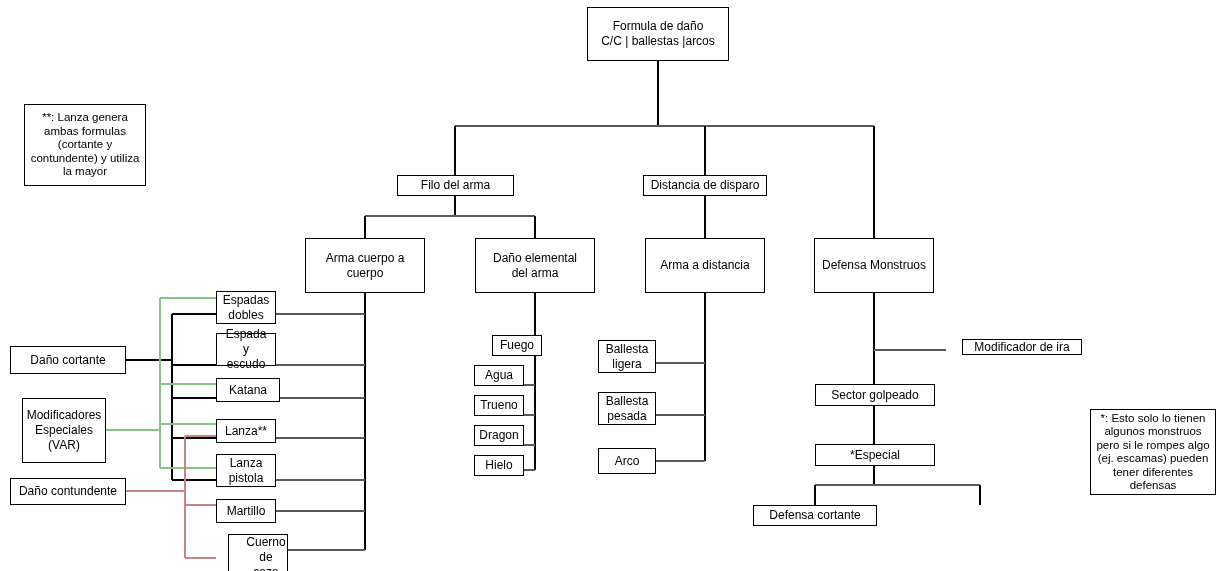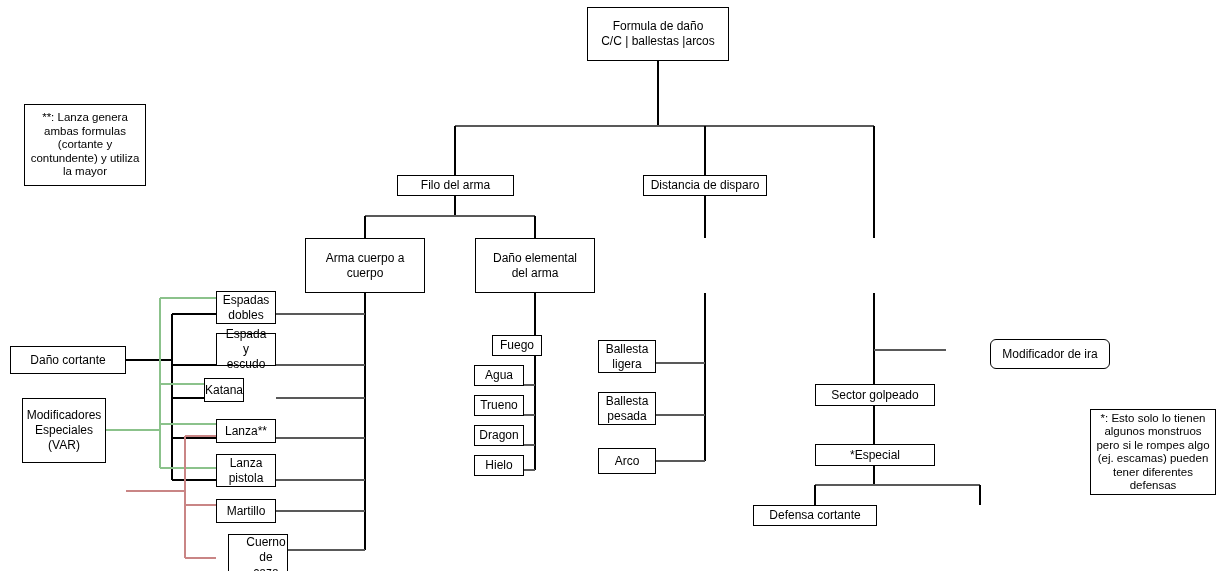--- a/index.html
+++ b/index.html
@@ -172,31 +172,37 @@
   <div class="node" style="left:305px;top:238px;width:120px;height:55px;">
     <span class="lbl">Arma cuerpo a
 cuerpo</span>
   </div>
 
   <div class="node" style="left:475px;top:238px;width:120px;height:55px;">
     <span class="lbl">Daño elemental
 del arma</span>
   </div>
 
-
+  <div class="node" style="left:645px;top:238px;width:120px;height:55px;">
+    <span class="lbl">Arma a distancia</span>
+  </div>
+
+  <div class="node" style="left:814px;top:238px;width:120px;height:55px;">
+    <span class="lbl">Defensa Monstruos</span>
+  </div>
 
   <div class="node" style="left:216px;top:291px;width:60px;height:33px;">
     <span class="lbl">Espadas
 dobles</span>
   </div>
   <div class="node" style="left:216px;top:333px;width:60px;height:33px;">
     <span class="lbl">Espada y
 escudo</span>
   </div>
-  <div class="node" style="left:204px;top:378px;width:40px;height:24px;">
+  <div class="node" style="left:216px;top:378px;width:64px;height:24px;">
     <span class="lbl">Katana</span>
   </div>
   <div class="node" style="left:216px;top:419px;width:60px;height:24px;">
     <span class="lbl">Lanza**</span>
   </div>
   <div class="node" style="left:216px;top:454px;width:60px;height:33px;">
     <span class="lbl">Lanza
 pistola</span>
   </div>
   <div class="node" style="left:216px;top:499px;width:60px;height:24px;">
@@ -236,22 +242,25 @@
   </div>
 
   <div class="node" style="left:10px;top:346px;width:116px;height:28px;">
     <span class="lbl">Daño cortante</span>
   </div>
   <div class="node" style="left:22px;top:398px;width:84px;height:65px;">
     <span class="lbl">Modificadores
 Especiales
 (VAR)</span>
   </div>
-
-  <div class="node" style="left:990px;top:339px;width:120px;height:30px;border-radius:6px;">
+  <div class="node" style="left:10px;top:478px;width:116px;height:27px;">
+    <span class="lbl">Daño contundente</span>
+  </div>
+
+  <div class="node" style="left:962px;top:339px;width:120px;height:16px;">
     <span class="lbl">Modificador de ira</span>
   </div>
   <div class="node" style="left:815px;top:384px;width:120px;height:22px;">
     <span class="lbl">Sector golpeado</span>
   </div>
   <div class="node" style="left:815px;top:444px;width:120px;height:22px;">
     <span class="lbl">*Especial</span>
   </div>
   <div class="node" style="left:753px;top:505px;width:124px;height:21px;">
     <span class="lbl">Defensa cortante</span>

